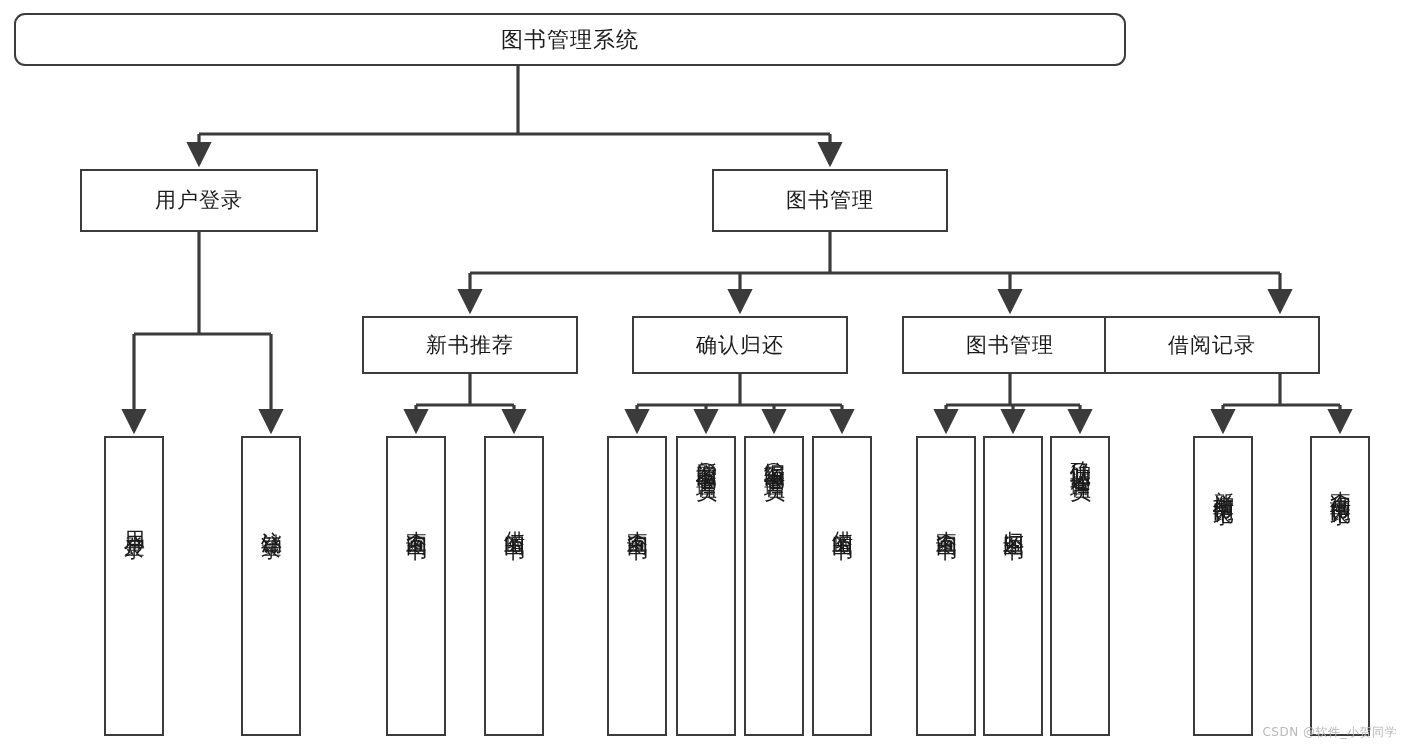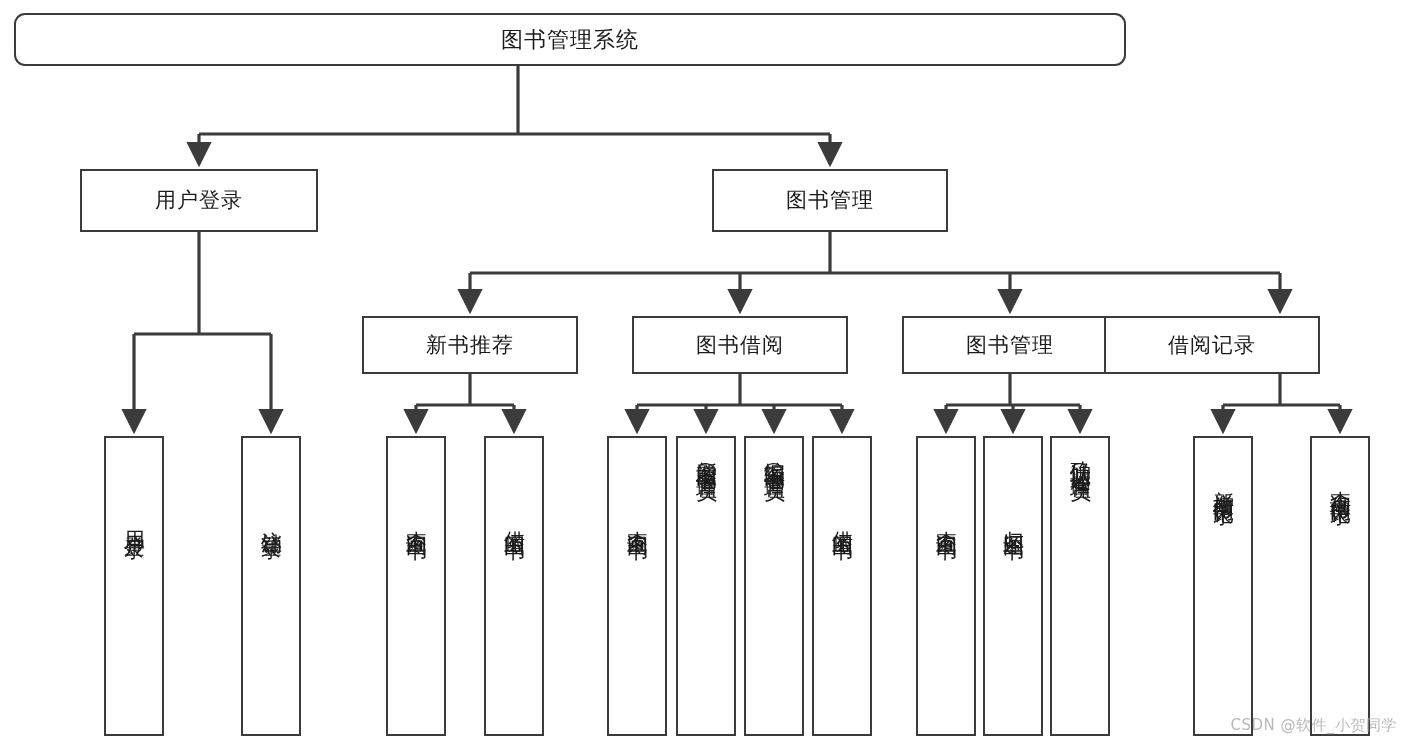--- a/index.html
+++ b/index.html
@@ -48,22 +48,22 @@
     -webkit-writing-mode:vertical-rl;
     white-space:normal;
     font-size:21px;
     letter-spacing:3px;
     line-height:1;
   }
   .node.root .lbl{font-size:22px;}
   #watermark{
     position:absolute;
     right:8px;
-    bottom:12px;
-    font-size:15px;
+    bottom:6px;
+    font-size:12px;
     color:#b9b9b9;
     letter-spacing:0.5px;
     white-space:nowrap;
     user-select:none;
     text-align:center;
   }
 </style>
 </head>
 <body>
 
@@ -128,21 +128,21 @@
     <span class="lbl">用户登录</span>
   </div>
   <div class="node" style="left:712px;top:169px;width:236px;height:63px;">
     <span class="lbl">图书管理</span>
   </div>
 
   <div class="node" style="left:362px;top:316px;width:216px;height:58px;">
     <span class="lbl">新书推荐</span>
   </div>
   <div class="node" style="left:632px;top:316px;width:216px;height:58px;">
-    <span class="lbl">图书借阅</span>
+    <span class="lbl">确认归还</span>
   </div>
   <div class="node" style="left:902px;top:316px;width:216px;height:58px;">
     <span class="lbl">图书管理</span>
   </div>
   <div class="node" style="left:1104px;top:316px;width:216px;height:58px;">
     <span class="lbl">借阅记录</span>
   </div>
 
   <div class="node vert" style="left:104px;top:436px;width:60px;height:300px;padding-top:76px;">
     <span class="lbl">用户登录</span>

